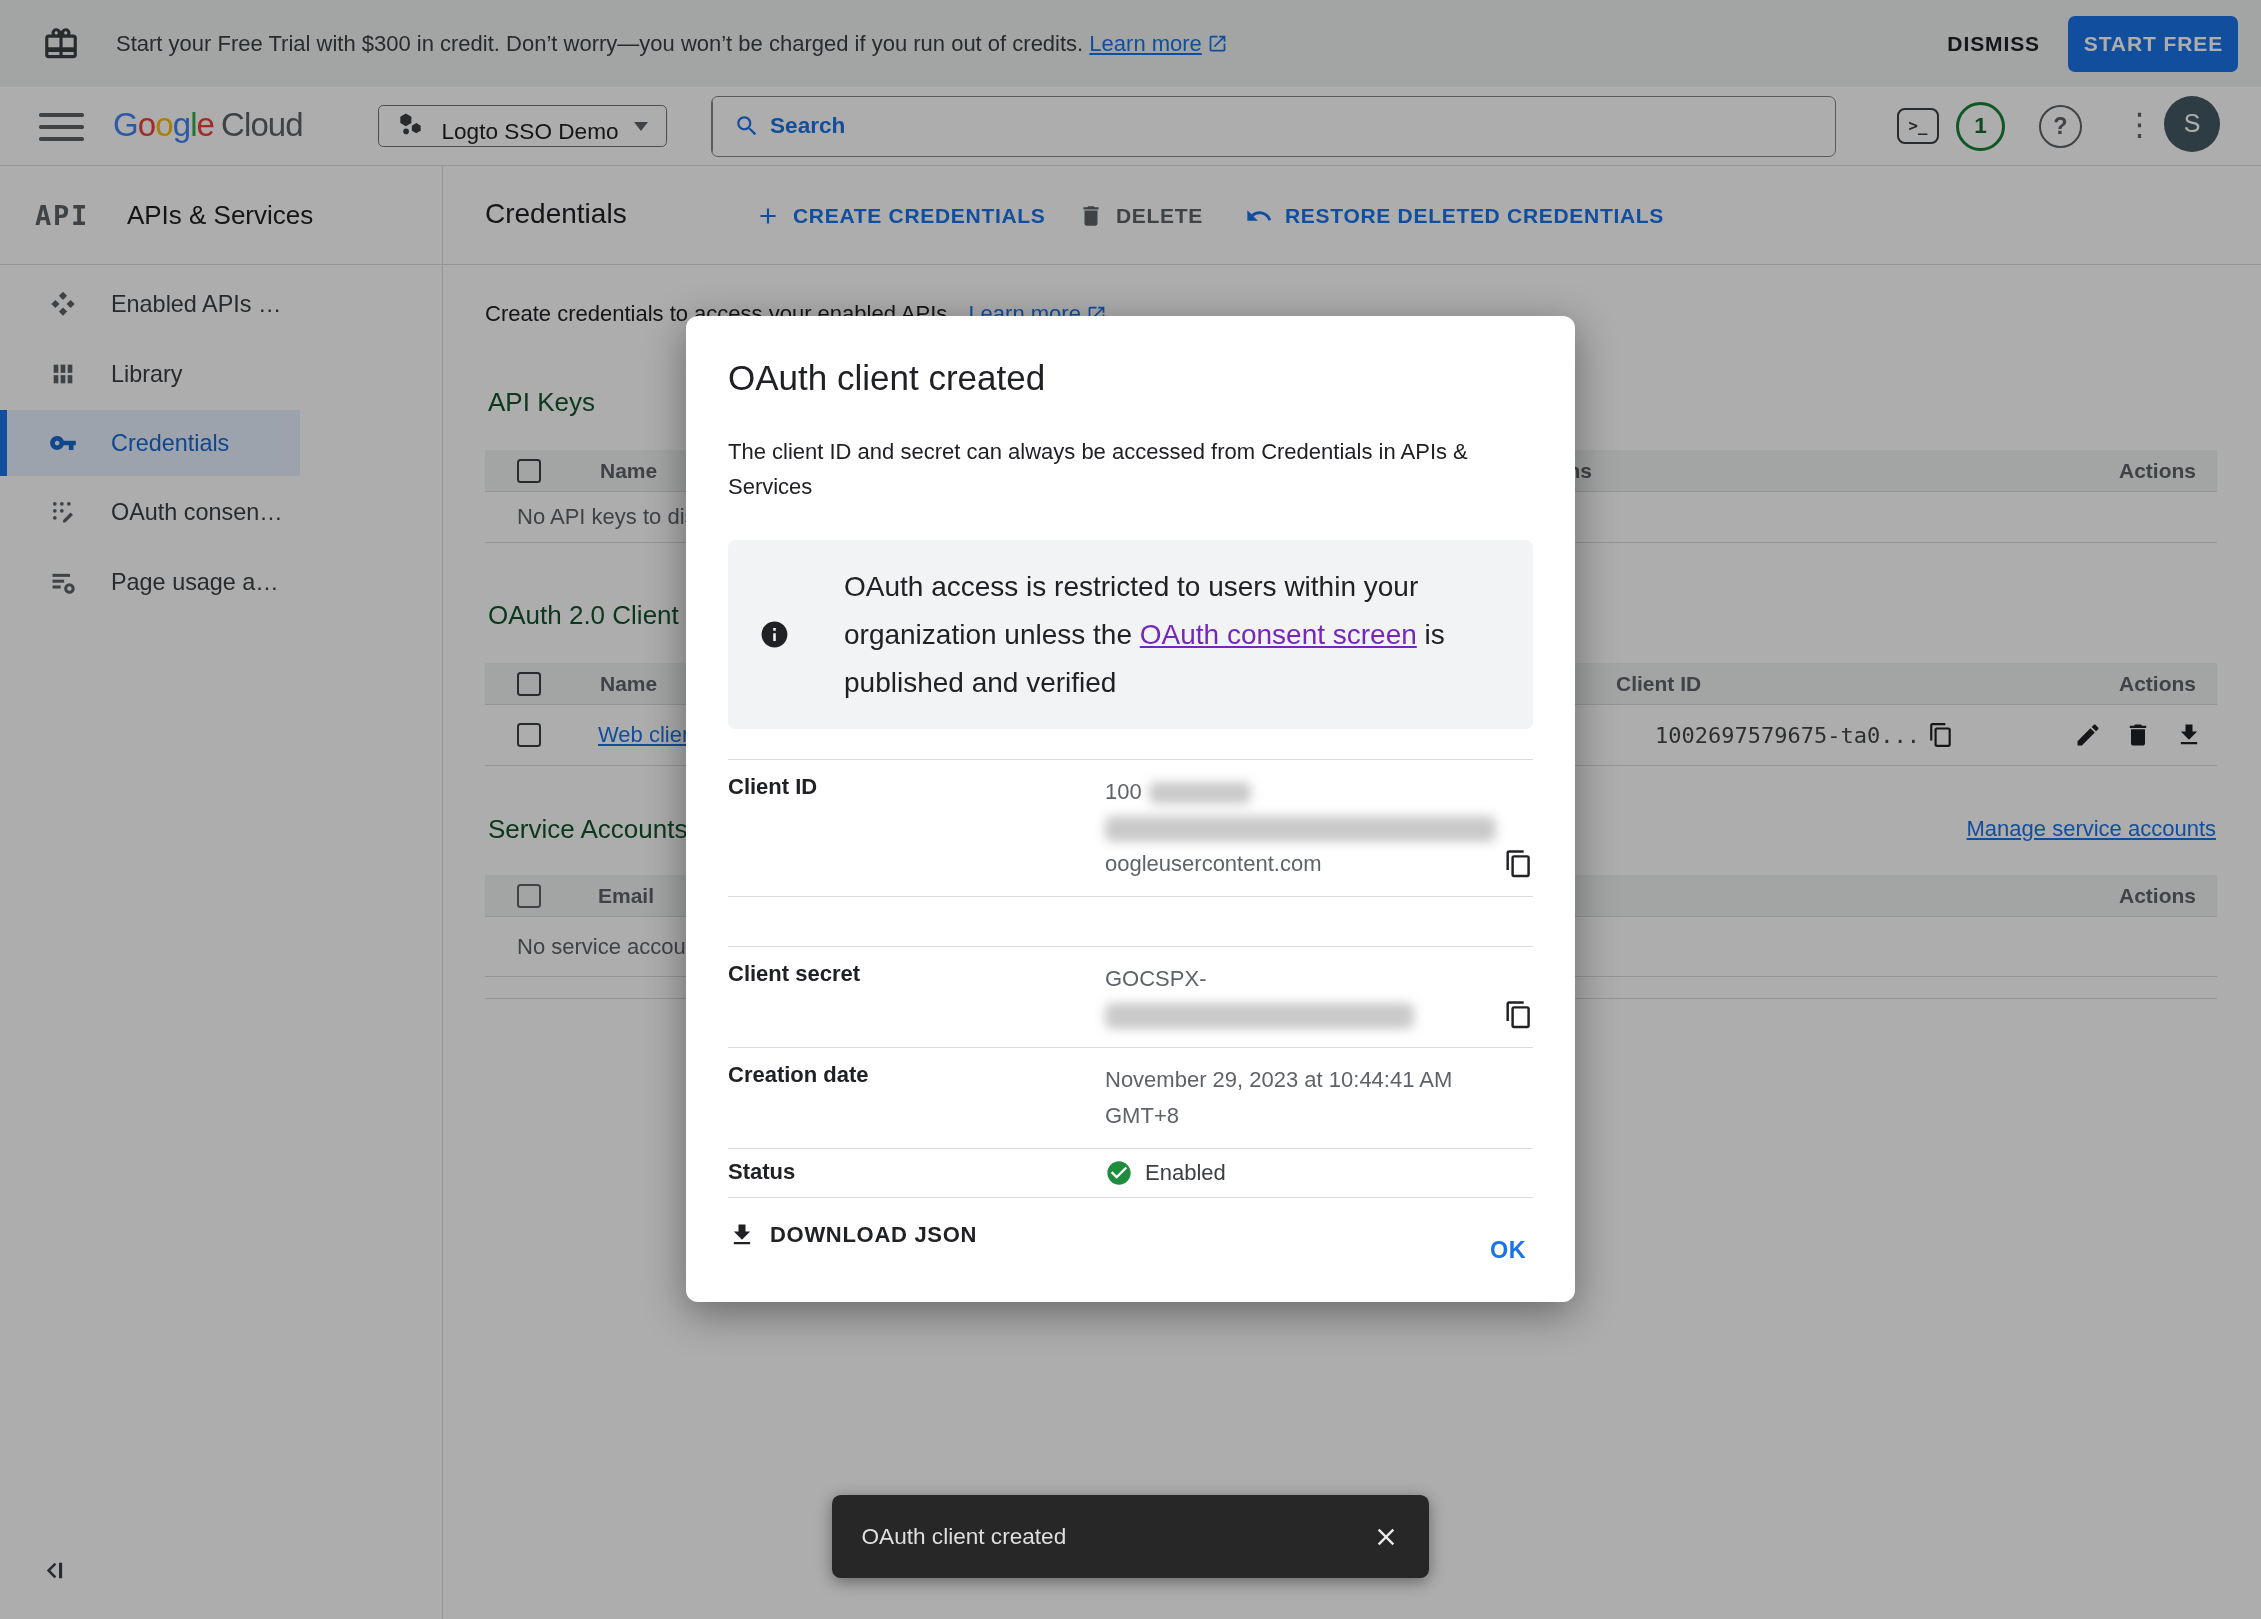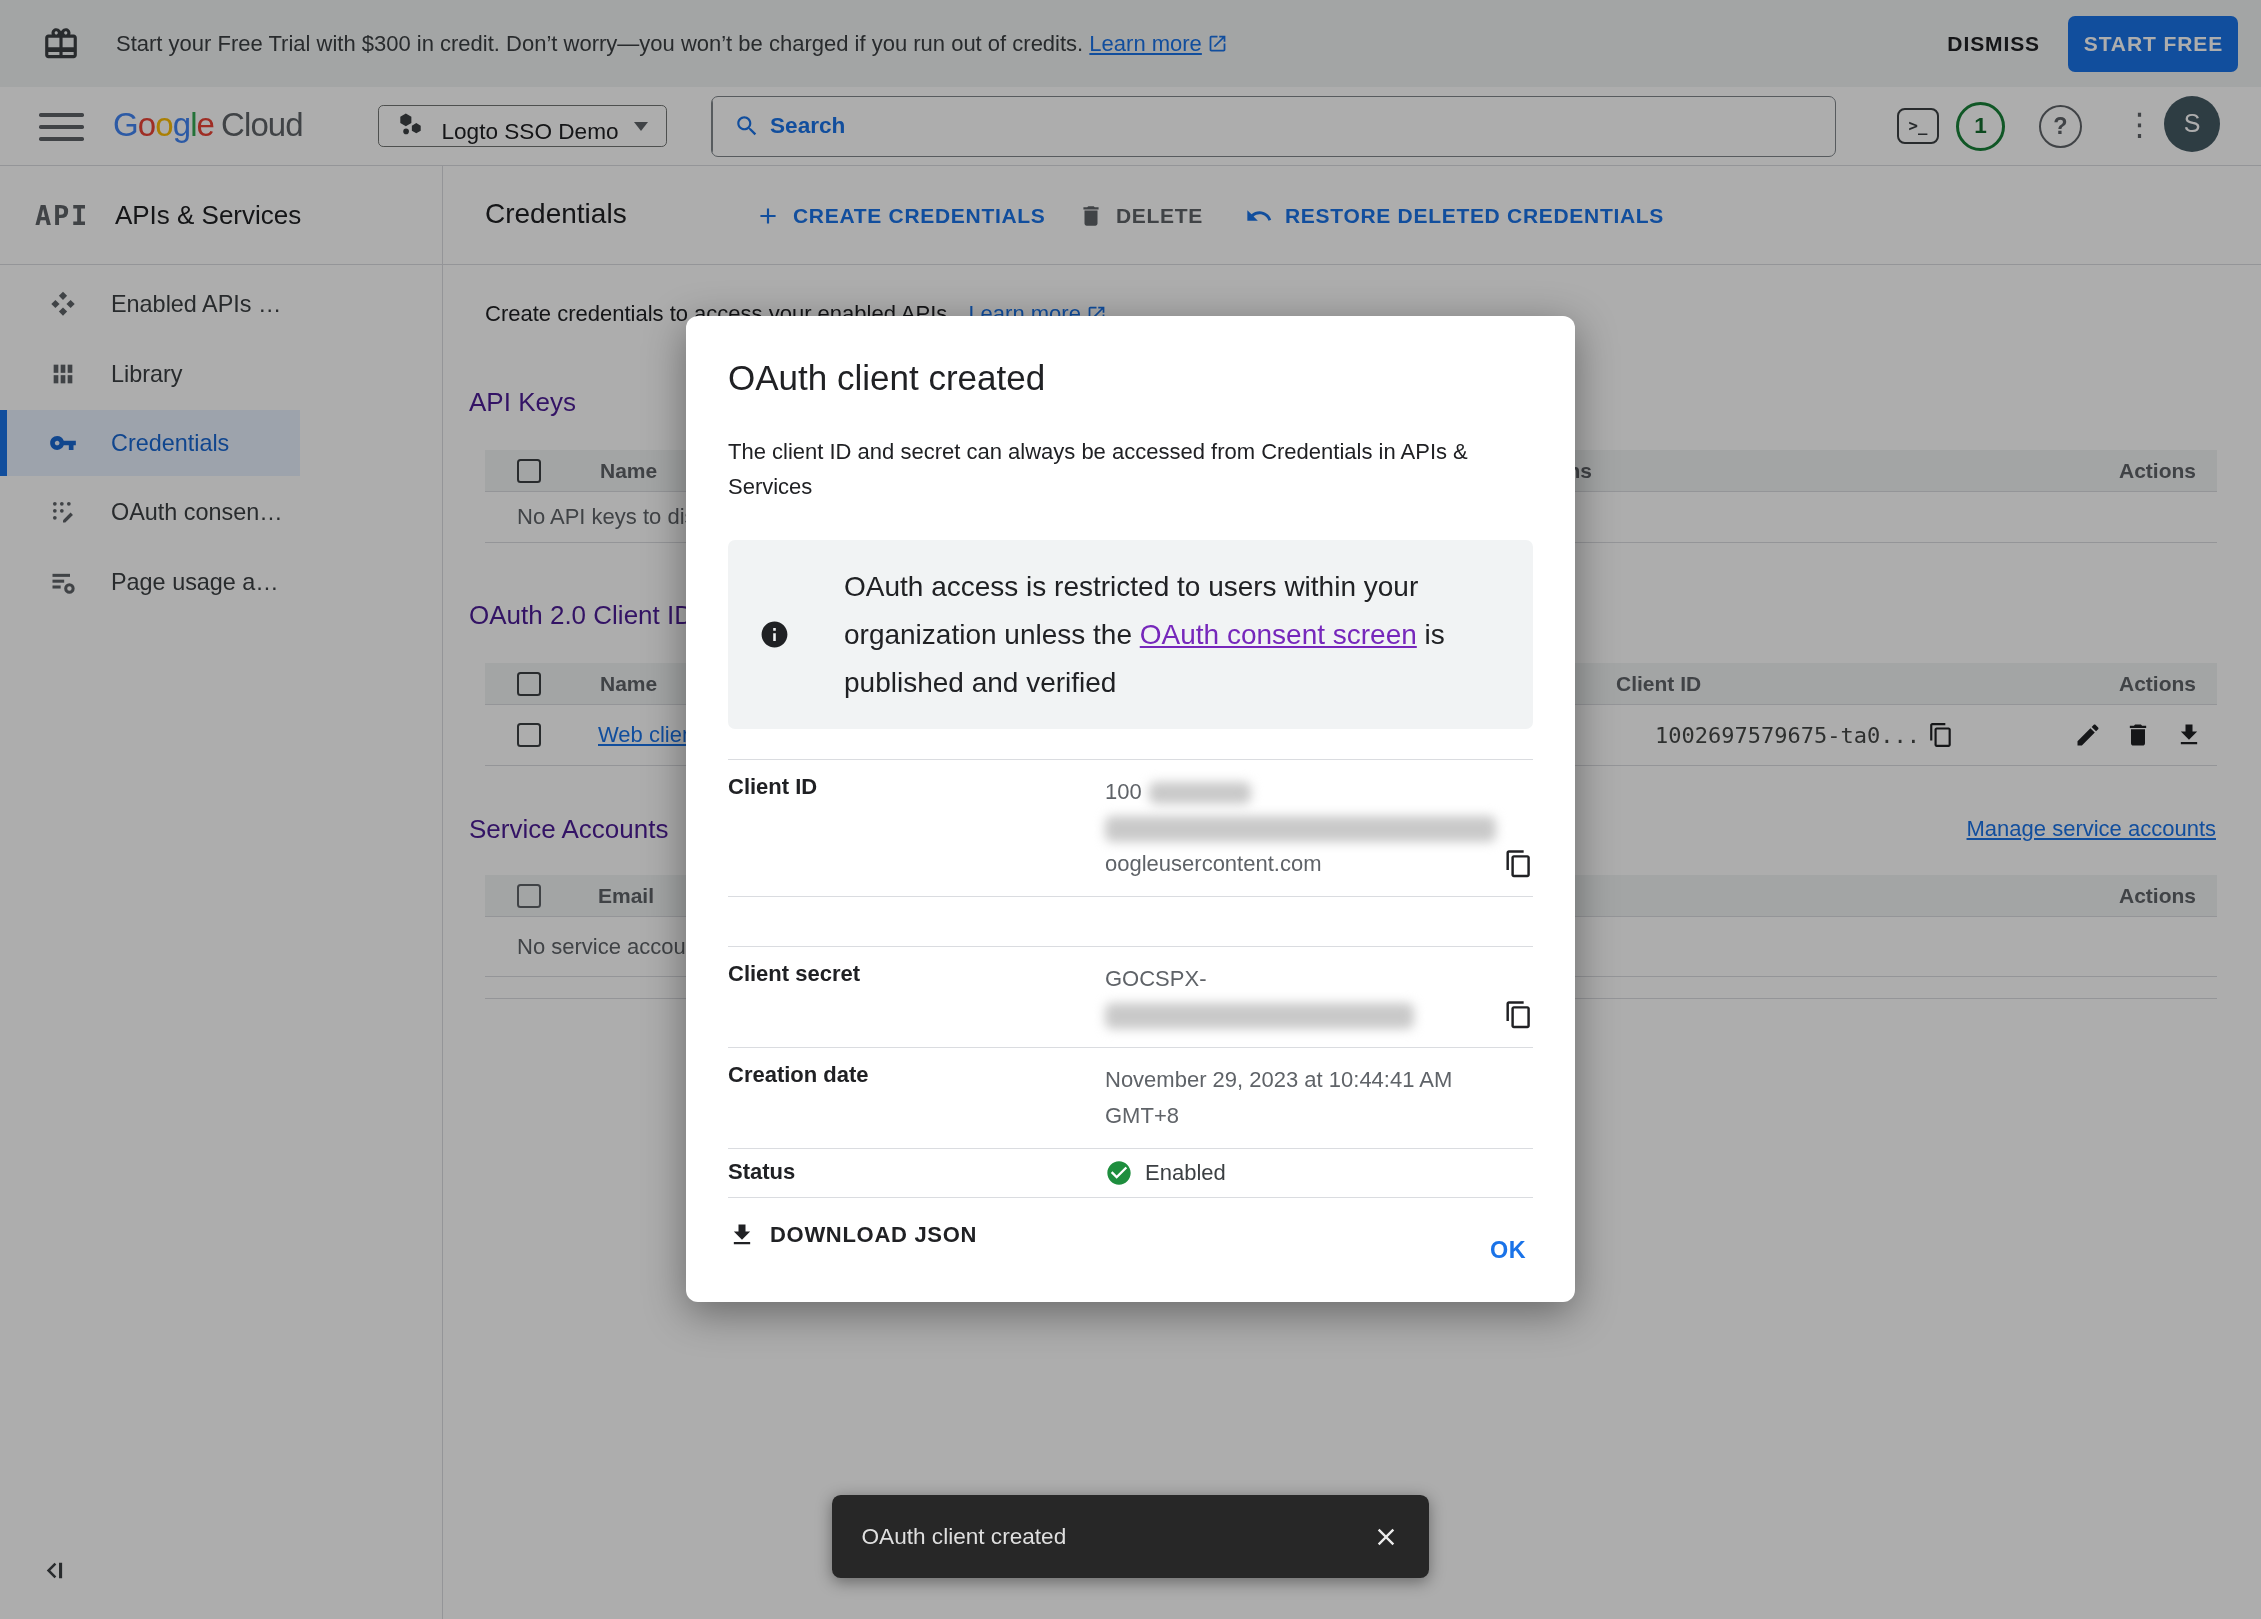--- a/index.html
+++ b/index.html
@@ -52,40 +52,40 @@
   .dots{left:2124px;top:12px;font-size:31px;color:#5f6368;line-height:52px;}
   .avatar{left:2164px;top:8.7px;width:56px;height:56px;border-radius:50%;background:#455a64;color:#fff;
         display:flex;align-items:center;justify-content:center;font-size:25px;}
 
   
   .sidebar{position:absolute;left:0;top:166px;width:443px;height:1454px;background:#fff;
            border-right:0.9px solid #dadce0;box-sizing:border-box;}
   .sb-head{height:99px;border-bottom:0.9px solid #dadce0;display:flex;align-items:center;box-sizing:border-box;}
   .sb-logo{margin-left:35px;font-family:"DejaVu Sans Mono",monospace;font-weight:bold;font-size:27px;
            letter-spacing:1.7px;color:#5f6368;}
-  .sb-title{margin-left:26px;font-size:26px;color:#202124;}
+  .sb-title{margin-left:38px;font-size:26px;color:#202124;}
   .sb-item{position:absolute;left:0;width:443px;height:66px;cursor:pointer;}
   .sb-item .ico{position:absolute;left:49px;top:19px;color:#5f6368;}
   .sb-item .lbl{position:absolute;left:111px;top:50%;transform:translateY(-50%);font-size:23.4px;color:#3c4043;}
   .sb-item.sel .hl{position:absolute;left:7px;top:0;width:293px;height:66px;background:#e8f0fe;}
   .sb-item.sel .bar{position:absolute;left:0;top:0;width:7px;height:66px;background:#1a73e8;}
   .sb-item.sel .lbl{color:#1967d2;}
   .sb-item.sel .ico{color:#1967d2;}
   .collapse{position:absolute;left:39px;top:1389px;color:#3c4043;cursor:pointer;}
 
   
   .main{position:absolute;left:443px;top:166px;width:1818px;height:1454px;background:#fff;}
   .toolbar{position:absolute;left:0;top:0;width:1818px;height:99px;border-bottom:0.9px solid #dadce0;box-sizing:border-box;}
   .pgtitle{position:absolute;left:42px;top:32px;font-size:28px;color:#202124;}
   .tbtn{position:absolute;top:0;height:99px;display:flex;align-items:center;gap:12px;cursor:pointer;
         font-size:21px;font-weight:700;letter-spacing:0.7px;color:#1a73e8;}
   .tbtn.disabled{color:#5f6368;cursor:default;}
   .desc{position:absolute;left:42px;top:135px;font-size:22px;color:#202124;display:flex;align-items:center;gap:15px;}
   .desc a{color:#1a73e8;text-decoration:underline;cursor:pointer;display:inline-flex;align-items:center;gap:5.2px;}
-  .h2{position:absolute;left:26px;font-size:26px;color:#4c1d95;}
+  .h2{position:absolute;left:45px;font-size:26px;color:#14532d;}
   .table{position:absolute;left:42px;width:1732px;}
   .thead{position:relative;height:42px;background:#f1f3f4;border-bottom:0.9px solid #dadce0;box-sizing:border-box;}
   .trow{position:relative;border-bottom:0.9px solid #dadce0;box-sizing:border-box;}
   .colh{position:absolute;top:50%;transform:translateY(-50%);font-size:21px;font-weight:700;color:#5f6368;}
   .cell{position:absolute;top:50%;transform:translateY(-50%);font-size:22px;color:#5f6368;}
   .checkbox{position:absolute;width:24px;height:24px;border:2.6px solid #3c4043;border-radius:3.5px;
             box-sizing:border-box;cursor:pointer;top:50%;transform:translateY(-50%);}
   .link{color:#1a73e8;text-decoration:underline;cursor:pointer;}
   .code{font-family:"DejaVu Sans Mono",monospace;font-size:22px;color:#444746;}
   .rowicons{position:absolute;right:14px;top:50%;transform:translateY(-50%);display:flex;gap:22.6px;color:#202124;}

